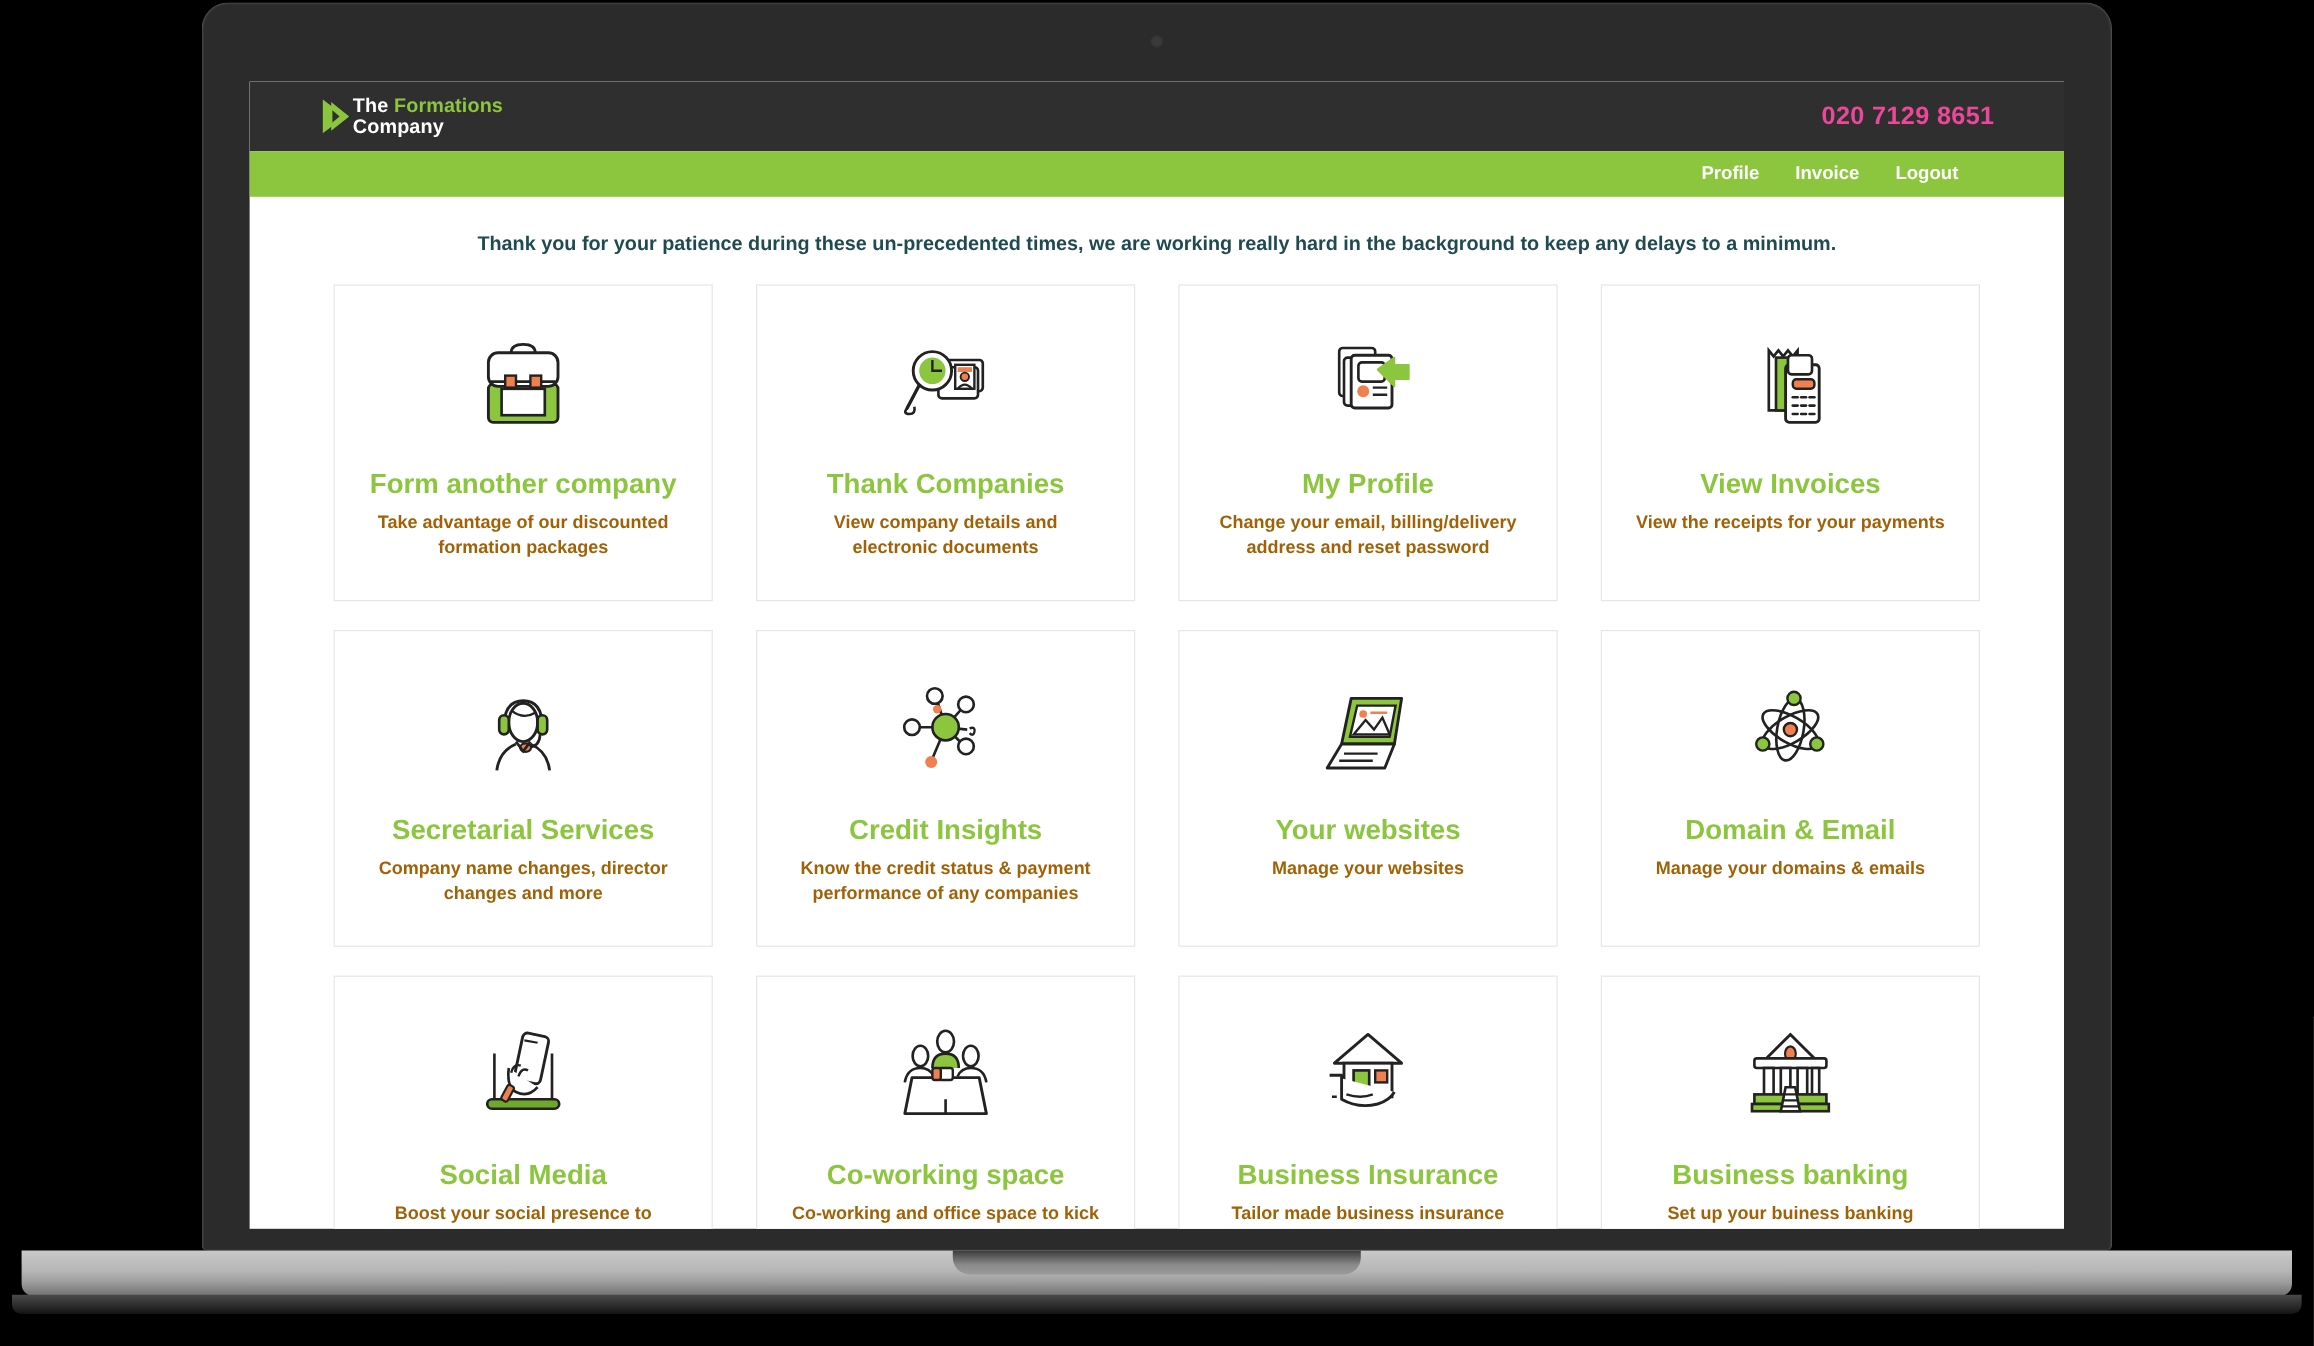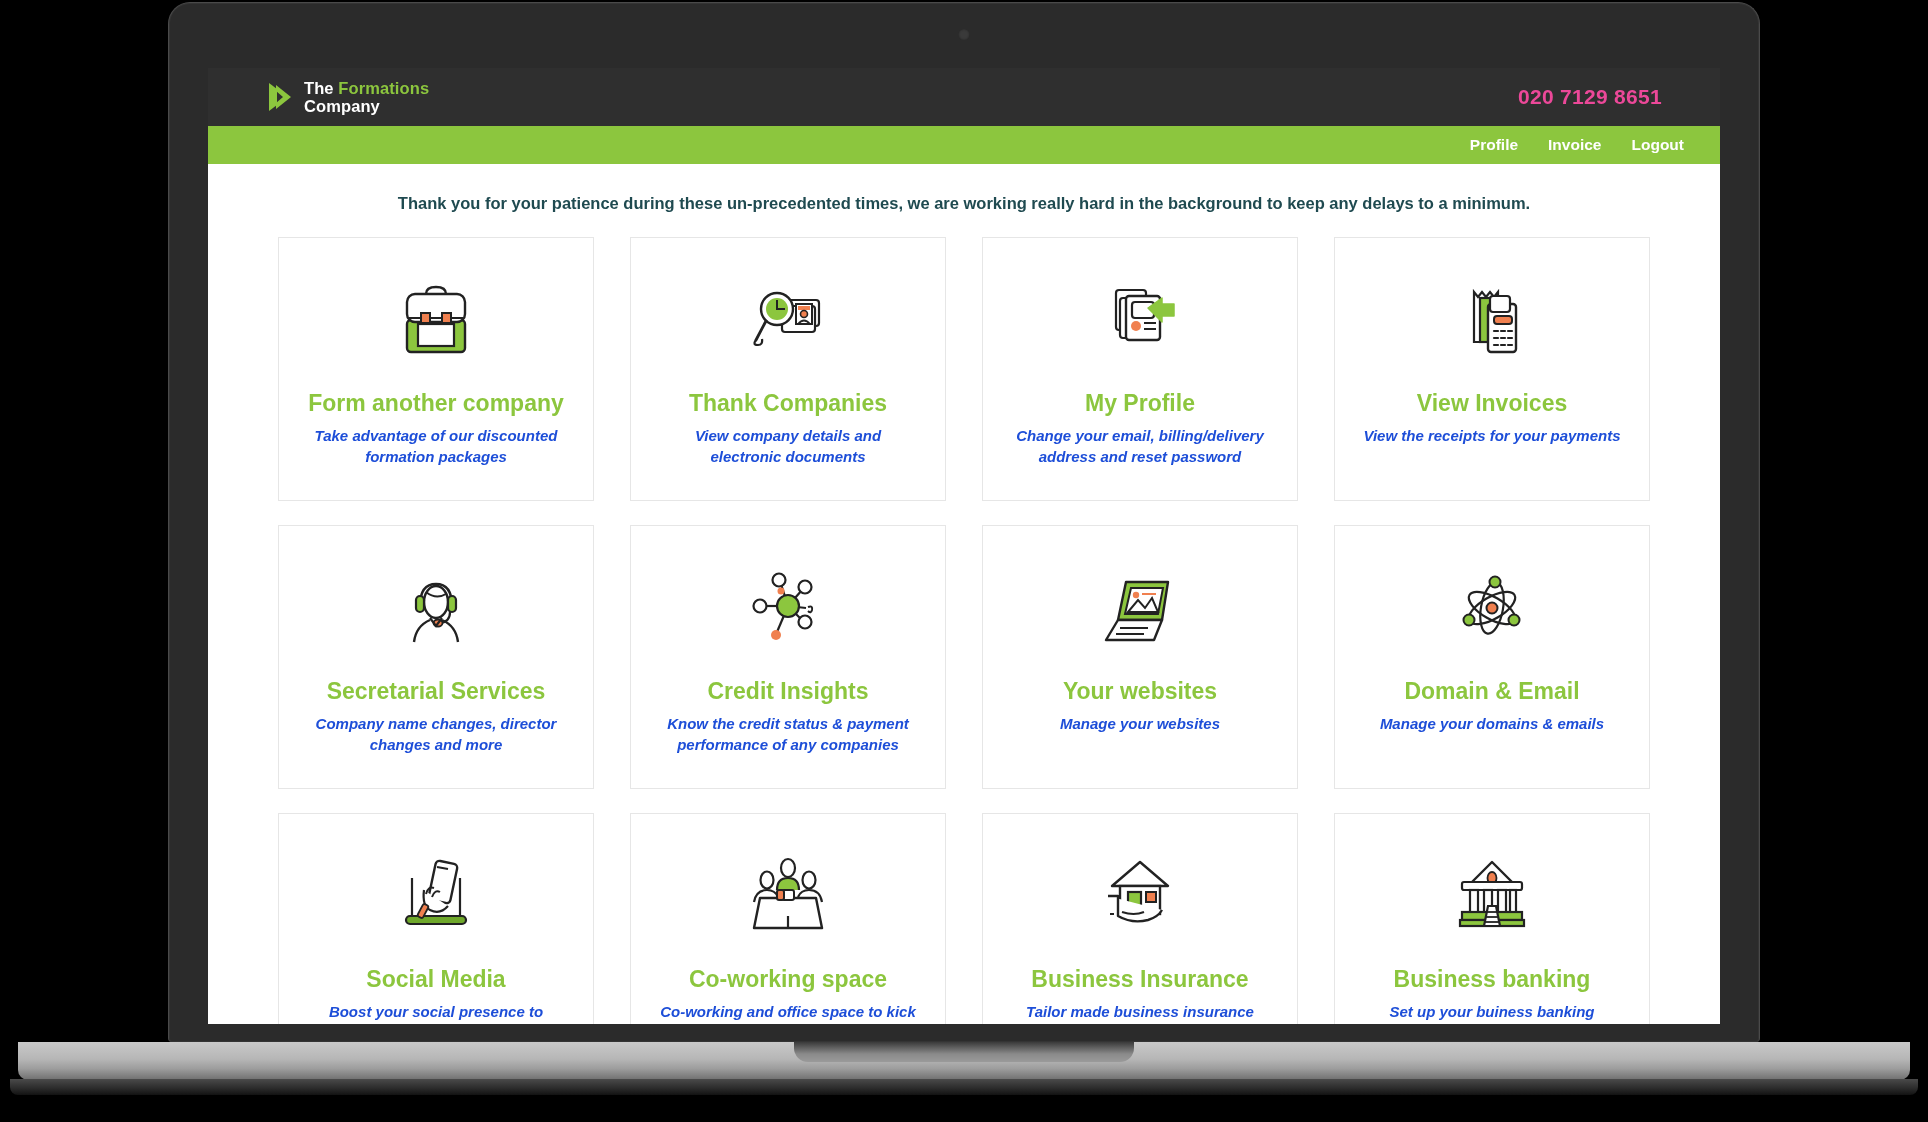--- a/index.html
+++ b/index.html
@@ -89,21 +89,21 @@
   
   .site-header {
     height: 58px;
     background: #2f2f2f;
     display: flex;
     align-items: center;
     justify-content: space-between;
     padding: 0 58px 0 58px;
   }
 
-  .brand { display: flex; align-items: center; gap: 10px; }
+  .brand { display: flex; align-items: center; }
 
   .brand-mark { width: 28px; height: 32px; flex: none; display: block; }
 
   .brand-text {
     line-height: 1.12;
     font-size: 16.5px;
     font-weight: 700;
     letter-spacing: .1px;
   }
   .brand-line1 { color: #ffffff; }
@@ -118,21 +118,21 @@
     margin-left: 48px;
   }
 
   .nav-bar {
     height: 38px;
     background: #8CC63E;
     display: flex;
     align-items: center;
     justify-content: flex-end;
     gap: 30px;
-    padding-right: 36px;
+    padding-right: 88px;
   }
 
   .nav-link {
     color: #ffffff;
     font-size: 15.5px;
     font-weight: 700;
     text-decoration: none;
     cursor: pointer;
   }
 
@@ -174,27 +174,26 @@
     margin-top: 22px;
     color: #8CC63E;
     font-size: 23px;
     font-weight: 700;
     text-align: center;
     line-height: 1.15;
   }
 
   .card-desc {
     margin-top: 10px;
-    color: #1d4ed8;
+    color: #a16207;
     font-size: 15px;
     font-weight: 700;
     text-align: center;
     line-height: 1.35;
     max-width: 260px;
-    font-style: italic;
   }
 
   .row-gap { height: 24px; }
 </style>
 </head>
 <body>
 
 <div class="laptop-stage">
 
   <div class="laptop-lid">

